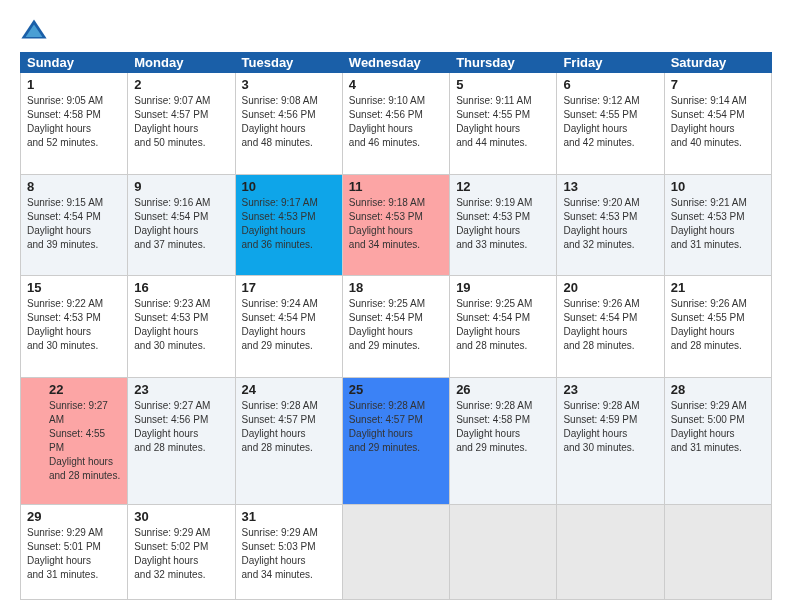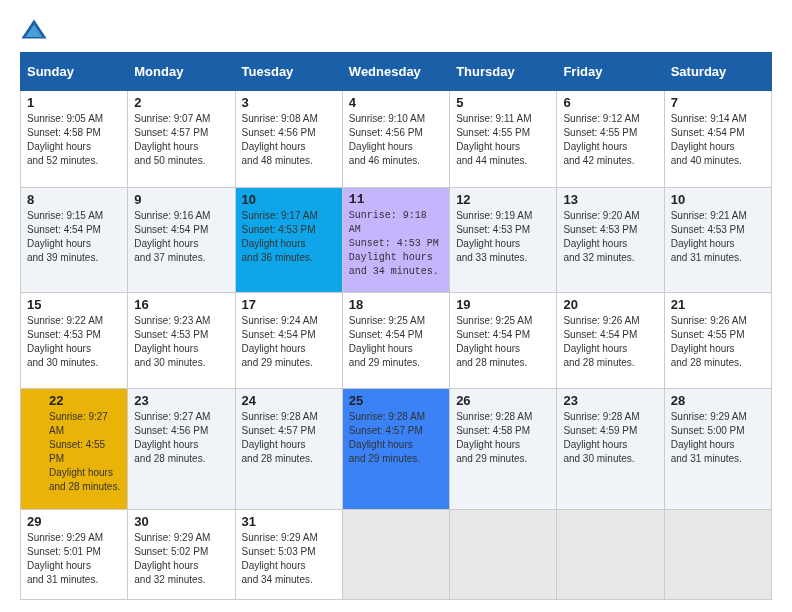--- a/index.html
+++ b/index.html
@@ -64,21 +64,21 @@
       flex: 1;
       border: 1px solid #ccc;
       border-collapse: collapse;
       width: 100%;
       table-layout: fixed;
     }
     .calendar th {
       background: #1a5fa8;
       color: #fff;
       text-align: left;
-      padding: 11px 6px;
+      padding: 2px 6px;
       font-size: 13px;
       font-weight: bold;
       border: 1px solid #1a5fa8;
     }
     .calendar td {
       vertical-align: top;
       border: 1px solid #ccc;
       padding: 4px 6px;
       font-size: 10.5px;
       color: #222;
@@ -176,21 +176,21 @@
         <div class="day-info">Sunrise: 9:15 AM<br>Sunset: 4:54 PM<br>Daylight hours<br>and 39 minutes.</div>
       </td>
           <td style="background: rgb(240, 244, 248);">
         <span class="day-num">9</span>
         <div class="day-info">Sunrise: 9:16 AM<br>Sunset: 4:54 PM<br>Daylight hours<br>and 37 minutes.</div>
       </td>
           <td style="background: #0ea5e9;">
         <span class="day-num">10</span>
         <div class="day-info">Sunrise: 9:17 AM<br>Sunset: 4:53 PM<br>Daylight hours<br>and 36 minutes.</div>
       </td>
-          <td style="background: #c4b5fd; font-family: Liberation Mono, monospace;">
+          <td style="background: #fca5a5;">
         <span class="day-num">11</span>
         <div class="day-info">Sunrise: 9:18 AM<br>Sunset: 4:53 PM<br>Daylight hours<br>and 34 minutes.</div>
       </td>
           <td style="background: rgb(240, 244, 248);">
         <span class="day-num">12</span>
         <div class="day-info">Sunrise: 9:19 AM<br>Sunset: 4:53 PM<br>Daylight hours<br>and 33 minutes.</div>
       </td>
           <td style="background: rgb(240, 244, 248); margin-top: 24px;">
         <span class="day-num">13</span>
         <div class="day-info">Sunrise: 9:20 AM<br>Sunset: 4:53 PM<br>Daylight hours<br>and 32 minutes.</div>
@@ -224,21 +224,21 @@
           <td>
         <span class="day-num">20</span>
         <div class="day-info">Sunrise: 9:26 AM<br>Sunset: 4:54 PM<br>Daylight hours<br>and 28 minutes.</div>
       </td>
           <td>
         <span class="day-num">21</span>
         <div class="day-info">Sunrise: 9:26 AM<br>Sunset: 4:55 PM<br>Daylight hours<br>and 28 minutes.</div>
       </td>
         </tr>
         <tr>
-          <td style="background: #eab308; padding-left: 28px;">
+          <td style="background: #fca5a5; padding-left: 28px;">
         <span class="day-num">22</span>
         <div class="day-info">Sunrise: 9:27 AM<br>Sunset: 4:55 PM<br>Daylight hours<br>and 28 minutes.</div>
       </td>
           <td style="background: rgb(240, 244, 248);">
         <span class="day-num">23</span>
         <div class="day-info">Sunrise: 9:27 AM<br>Sunset: 4:56 PM<br>Daylight hours<br>and 28 minutes.</div>
       </td>
           <td style="background: rgb(240, 244, 248);">
         <span class="day-num">24</span>
         <div class="day-info">Sunrise: 9:28 AM<br>Sunset: 4:57 PM<br>Daylight hours<br>and 28 minutes.</div>

